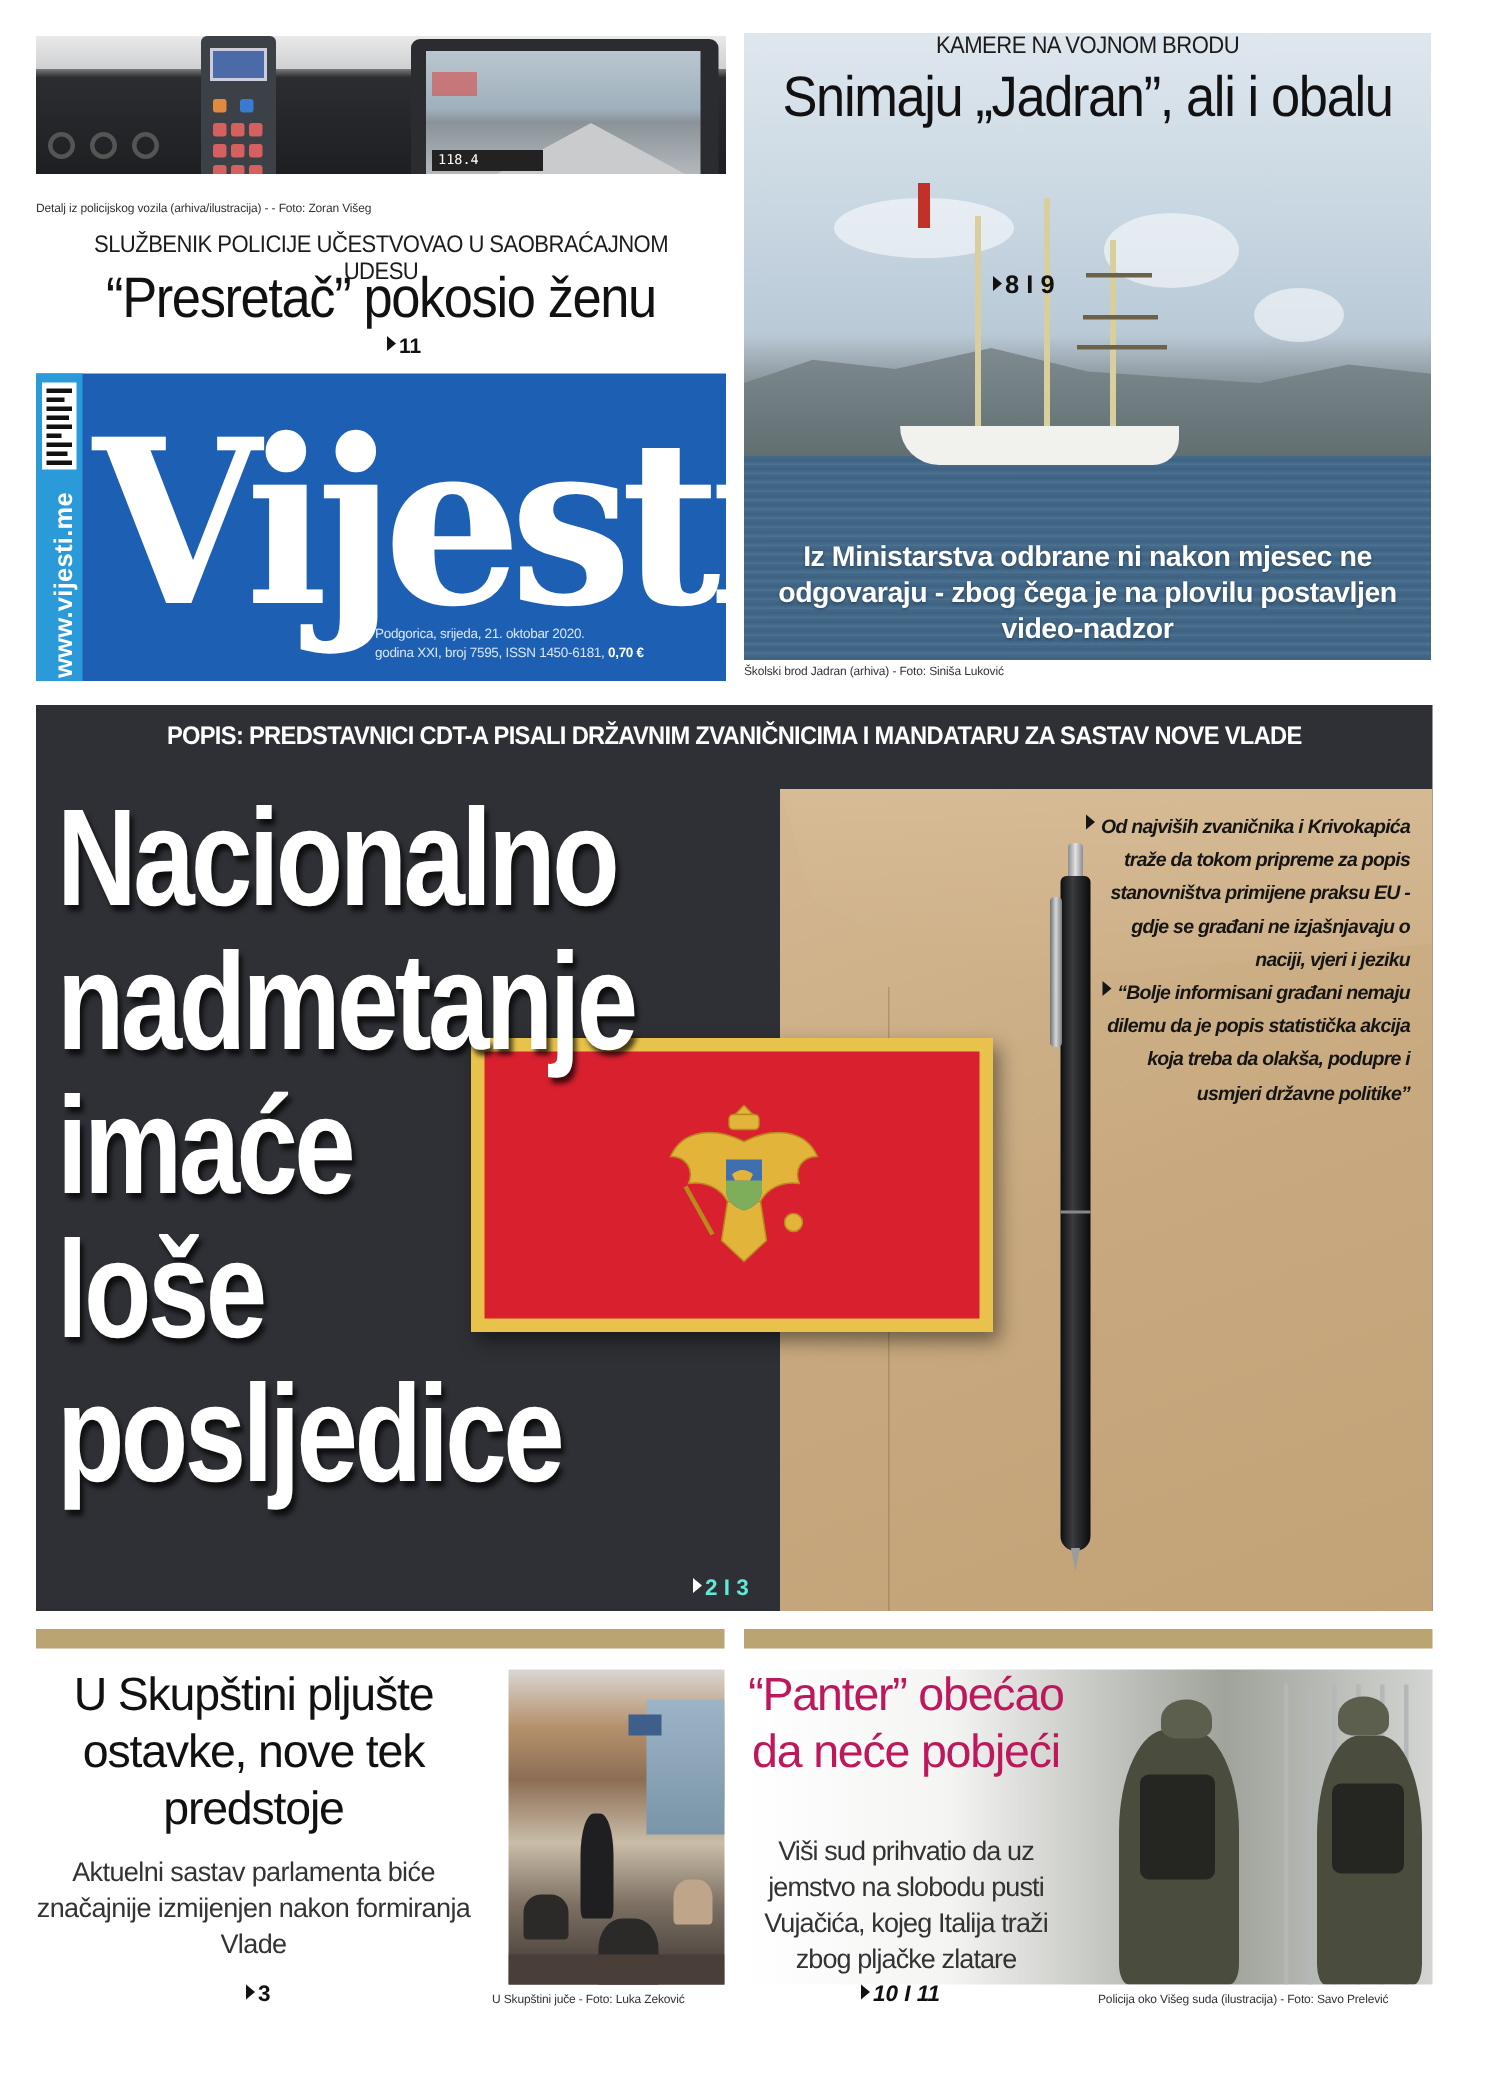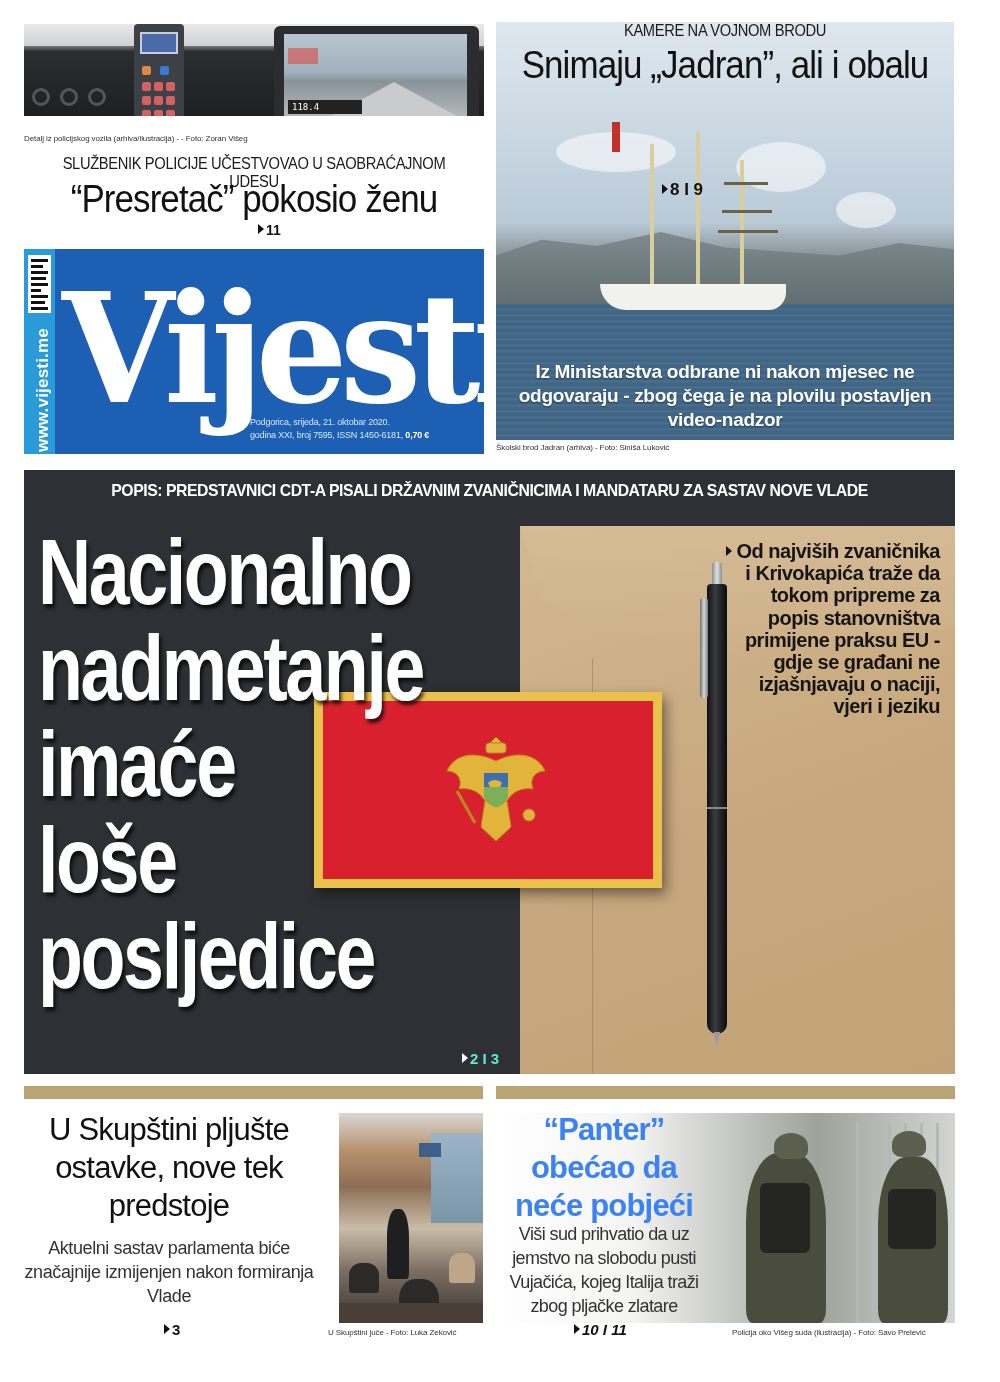--- a/index.html
+++ b/index.html
@@ -77,21 +77,21 @@
   .main .pen .clip { position:absolute; left:-4px; top:36px; width:8px; height:100px; background: linear-gradient(90deg,#6e7073,#d6d7d8,#7a7c7e); border-radius:3px; }
   .main .pen .point { position:absolute; left:10px; top:470px; width:6px; height:16px; background:#9a9c9e; clip-path: polygon(0 0,100% 0,50% 100%); }
 
   .main .flag { position:absolute; left:290px; top:222px; width:348px; height:196px; background:#e8c24a; box-shadow: 4px 6px 12px rgba(0,0,0,.45); }
   .main .flag .red { position:absolute; left:9px; top:9px; right:9px; bottom:9px; background:#d9202f; }
   .main .flag .emblem { position:absolute; left:118px; top:30px; width:110px; height:120px; }
 
   .main .headline { position:absolute; left:14px; top:54px; color:#fff; font-family:"Liberation Sans Narrow","Liberation Sans",sans-serif; font-weight:700; font-size:92px; line-height:96px; letter-spacing:-3px; text-shadow: 3px 4px 4px rgba(0,0,0,.7); transform: scaleX(0.8); transform-origin:left top; white-space:nowrap; }
   .main .headline div { height:96px; }
 
-  .main .bullets { position:absolute; left:700px; top:70px; width:216px; text-align:right; color:#151515; font-weight:700; font-size:20px; line-height:22.2px; letter-spacing:-0.5px; }
+  .main .bullets { position:absolute; left:700px; top:70px; width:216px; text-align:right; color:#151515; font-weight:700; font-size:13px; line-height:22.2px; letter-spacing:-0.5px;font-style:italic; }
   .main .bullets .tri { display:inline-block; width:0; height:0; border-top:5px solid transparent; border-bottom:5px solid transparent; border-left:6px solid #151515; margin-right:4px; vertical-align:2px; }
   .main .foto { position:absolute; left:10px; top:600px; color:#cfd0d2; font-size:8px;margin-top:12px; }
   .main .ref-main { position:absolute; left:438px; top:580px; color:#5eead4; font-size:15px; }
   .main .ref-main .tri { border-left-color:#fff; }
 
   
   .rule { height:13px; background:#b9a472; }
   .rule-left { left:24px; top:1086px; width:459px; }
   .rule-right { left:496px; top:1086px; width:459px; }
 
@@ -106,21 +106,21 @@
   .parliament .p { position:absolute; border-radius:40% 40% 10% 10%; background:#2c2a29; }
   .parl-caption { left:328px; top:1328px; }
 
   
   .police { left:496px; top:1113px; width:459px; height:210px; overflow:hidden;
      background: linear-gradient(90deg,#ffffff 0%,#f4f4f3 30%,#c9cbc6 50%,#9fa39b 70%,#d3d5d2 100%); }
   .police .fence { position:absolute; top:10px; width:3px; height:200px; background:#b4b8b6; }
   .police .soldier { position:absolute; background:#4a4c3e; border-radius:40% 40% 8% 8%; }
   .police .helmet { position:absolute; border-radius:50% 50% 30% 30%; background:#5c5e4e; }
   .police .vest { position:absolute; background:#252622; border-radius:6px; }
-  .pr-title { left:496px; top:1111px; width:216px; text-align:center; font-size:31px; line-height:38px; color:#3b82f6; letter-spacing:-0.8px;font-weight:bold; }
+  .pr-title { left:496px; top:1111px; width:216px; text-align:center; font-size:31px; line-height:38px; color:#be185d; letter-spacing:-0.8px; }
   .pr-deck { left:496px; top:1222px; width:216px; text-align:center; font-size:18px; line-height:24px; color:#333; letter-spacing:-0.6px; }
   .pr-ref { left:574px; top:1321px; font-size:15px;font-style:italic; }
   .police-caption { left:732px; top:1328px; }
 </style>
 </head>
 <body>
 
 <div class="abs car-photo">
   <div class="dash-strip"></div>
   <div class="knob" style="left:8px"></div>
@@ -232,20 +232,21 @@
   </div>
   <div class="headline">
     <div>Nacionalno</div>
     <div>nadmetanje</div>
     <div>imaće</div>
     <div>loše</div>
     <div>posljedice</div>
   </div>
   <div class="bullets">
     <p><span class="tri"></span><span>Od najviših zvaničnika i Krivokapića traže da tokom pripreme za popis stanovništva primijene praksu EU - gdje se građani ne izjašnjavaju o naciji, vjeri i jeziku</span></p>
+    <p><span class="tri"></span><span>“Bolje informisani građani nemaju dilemu da je popis statistička akcija koja treba da olakša, podupre i usmjeri državne politike”</span></p>
   </div>
   <div class="foto">Foto: Shutterstock.com</div>
   <div class="page-ref ref-main">
     <span class="tri"></span><span>2 I 3</span>
   </div>
 </div>
 
 <div class="abs rule rule-left"></div>
 <div class="abs rule rule-right"></div>
 

